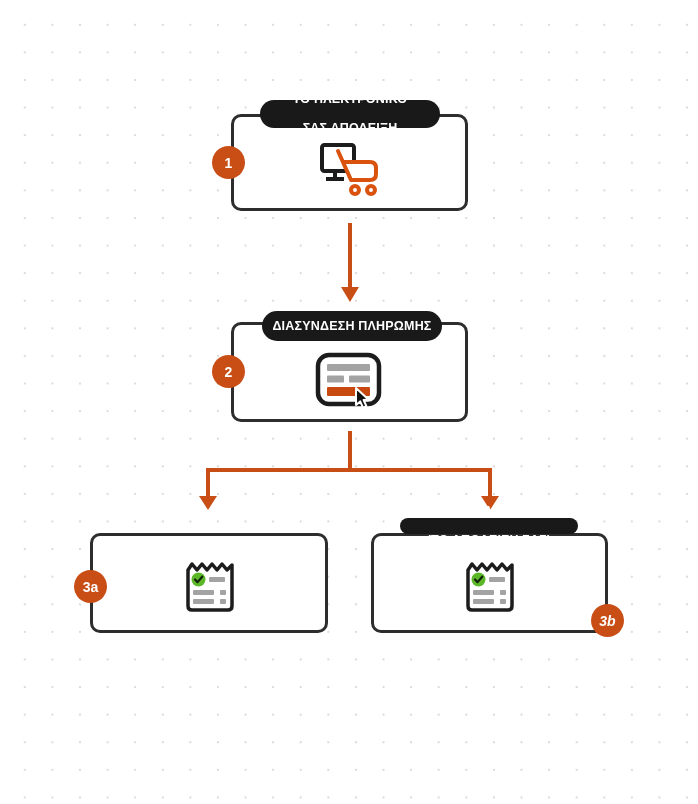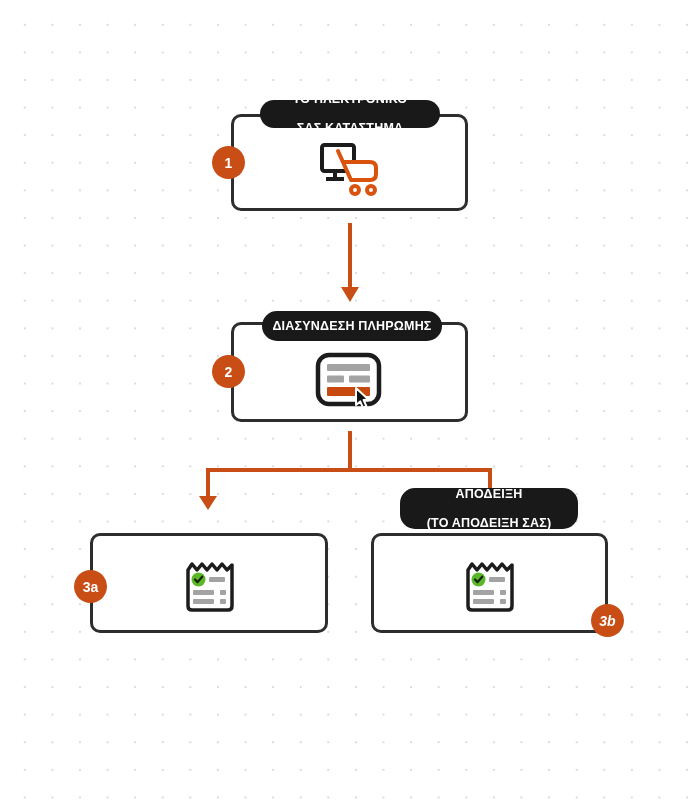--- a/index.html
+++ b/index.html
@@ -42,21 +42,21 @@
     align-items:center;justify-content:center;
     text-align:center;
     font-weight:700;font-size:12.5px;line-height:13px;
     letter-spacing:.2px;
     z-index:3;
     gap:16px;
   }
   .pill-1{left:260px;top:100px;width:180px;height:28px;}
   .pill-2{left:262px;top:311px;width:180px;height:30px;}
   .pill-3a{left:119px;top:520px;width:180px;height:24px;}
-  .pill-3b{left:400px;top:488px;width:178px;height:41px;}
+  .pill-3b{left:400px;top:518px;width:178px;height:16px;}
   .badge{
     position:absolute;
     width:33px;height:33px;border-radius:50%;
     background:#c94e16;color:#ffffff;
     display:flex;align-items:center;justify-content:center;
     font-weight:700;font-size:14px;
     z-index:4;
   }
   .badge-1{left:212px;top:146px;}
   .badge-2{left:212px;top:355px;}
@@ -84,21 +84,21 @@
     <g fill="#c94e16" stroke="none">
       <polygon points="341,287 359,287 350,302"></polygon>
       <polygon points="199,496 217,496 208,510"></polygon>
       <polygon points="481,496 499,496 490,510"></polygon>
     </g>
   </svg>
 
   <div class="node node-1"></div>
   <div class="pill pill-1">
     <span>ΤΟ ΗΛΕΚΤΡΟΝΙΚΟ</span>
-    <span>ΣΑΣ ΚΑΤΑΣΤΗΜΑ</span>
+    <span>ΣΑΣ ΑΠΟΔΕΙΞΗ</span>
   </div>
   <div class="badge badge-1">
     <span>1</span>
   </div>
   <svg class="icon icon-1" width="64" height="58" viewBox="0 0 64 58">
     <rect x="4" y="5" width="32" height="26" rx="2.5" fill="#ffffff" stroke="#1c1c1c" stroke-width="4"></rect>
     <path d="M17 31 V38" stroke="#1c1c1c" stroke-width="4" fill="none"></path>
     <path d="M8 39 H26" stroke="#1c1c1c" stroke-width="4" fill="none"></path>
     <path d="M20 11 L33 40 H52 Q58 40 58 34 V28 Q58 22 52 22 H25" fill="#ffffff" stroke="#d9530e" stroke-width="4" stroke-linejoin="round" stroke-linecap="round"></path>
     <circle cx="37" cy="50" r="4" fill="#ffffff" stroke="#d9530e" stroke-width="4"></circle>

